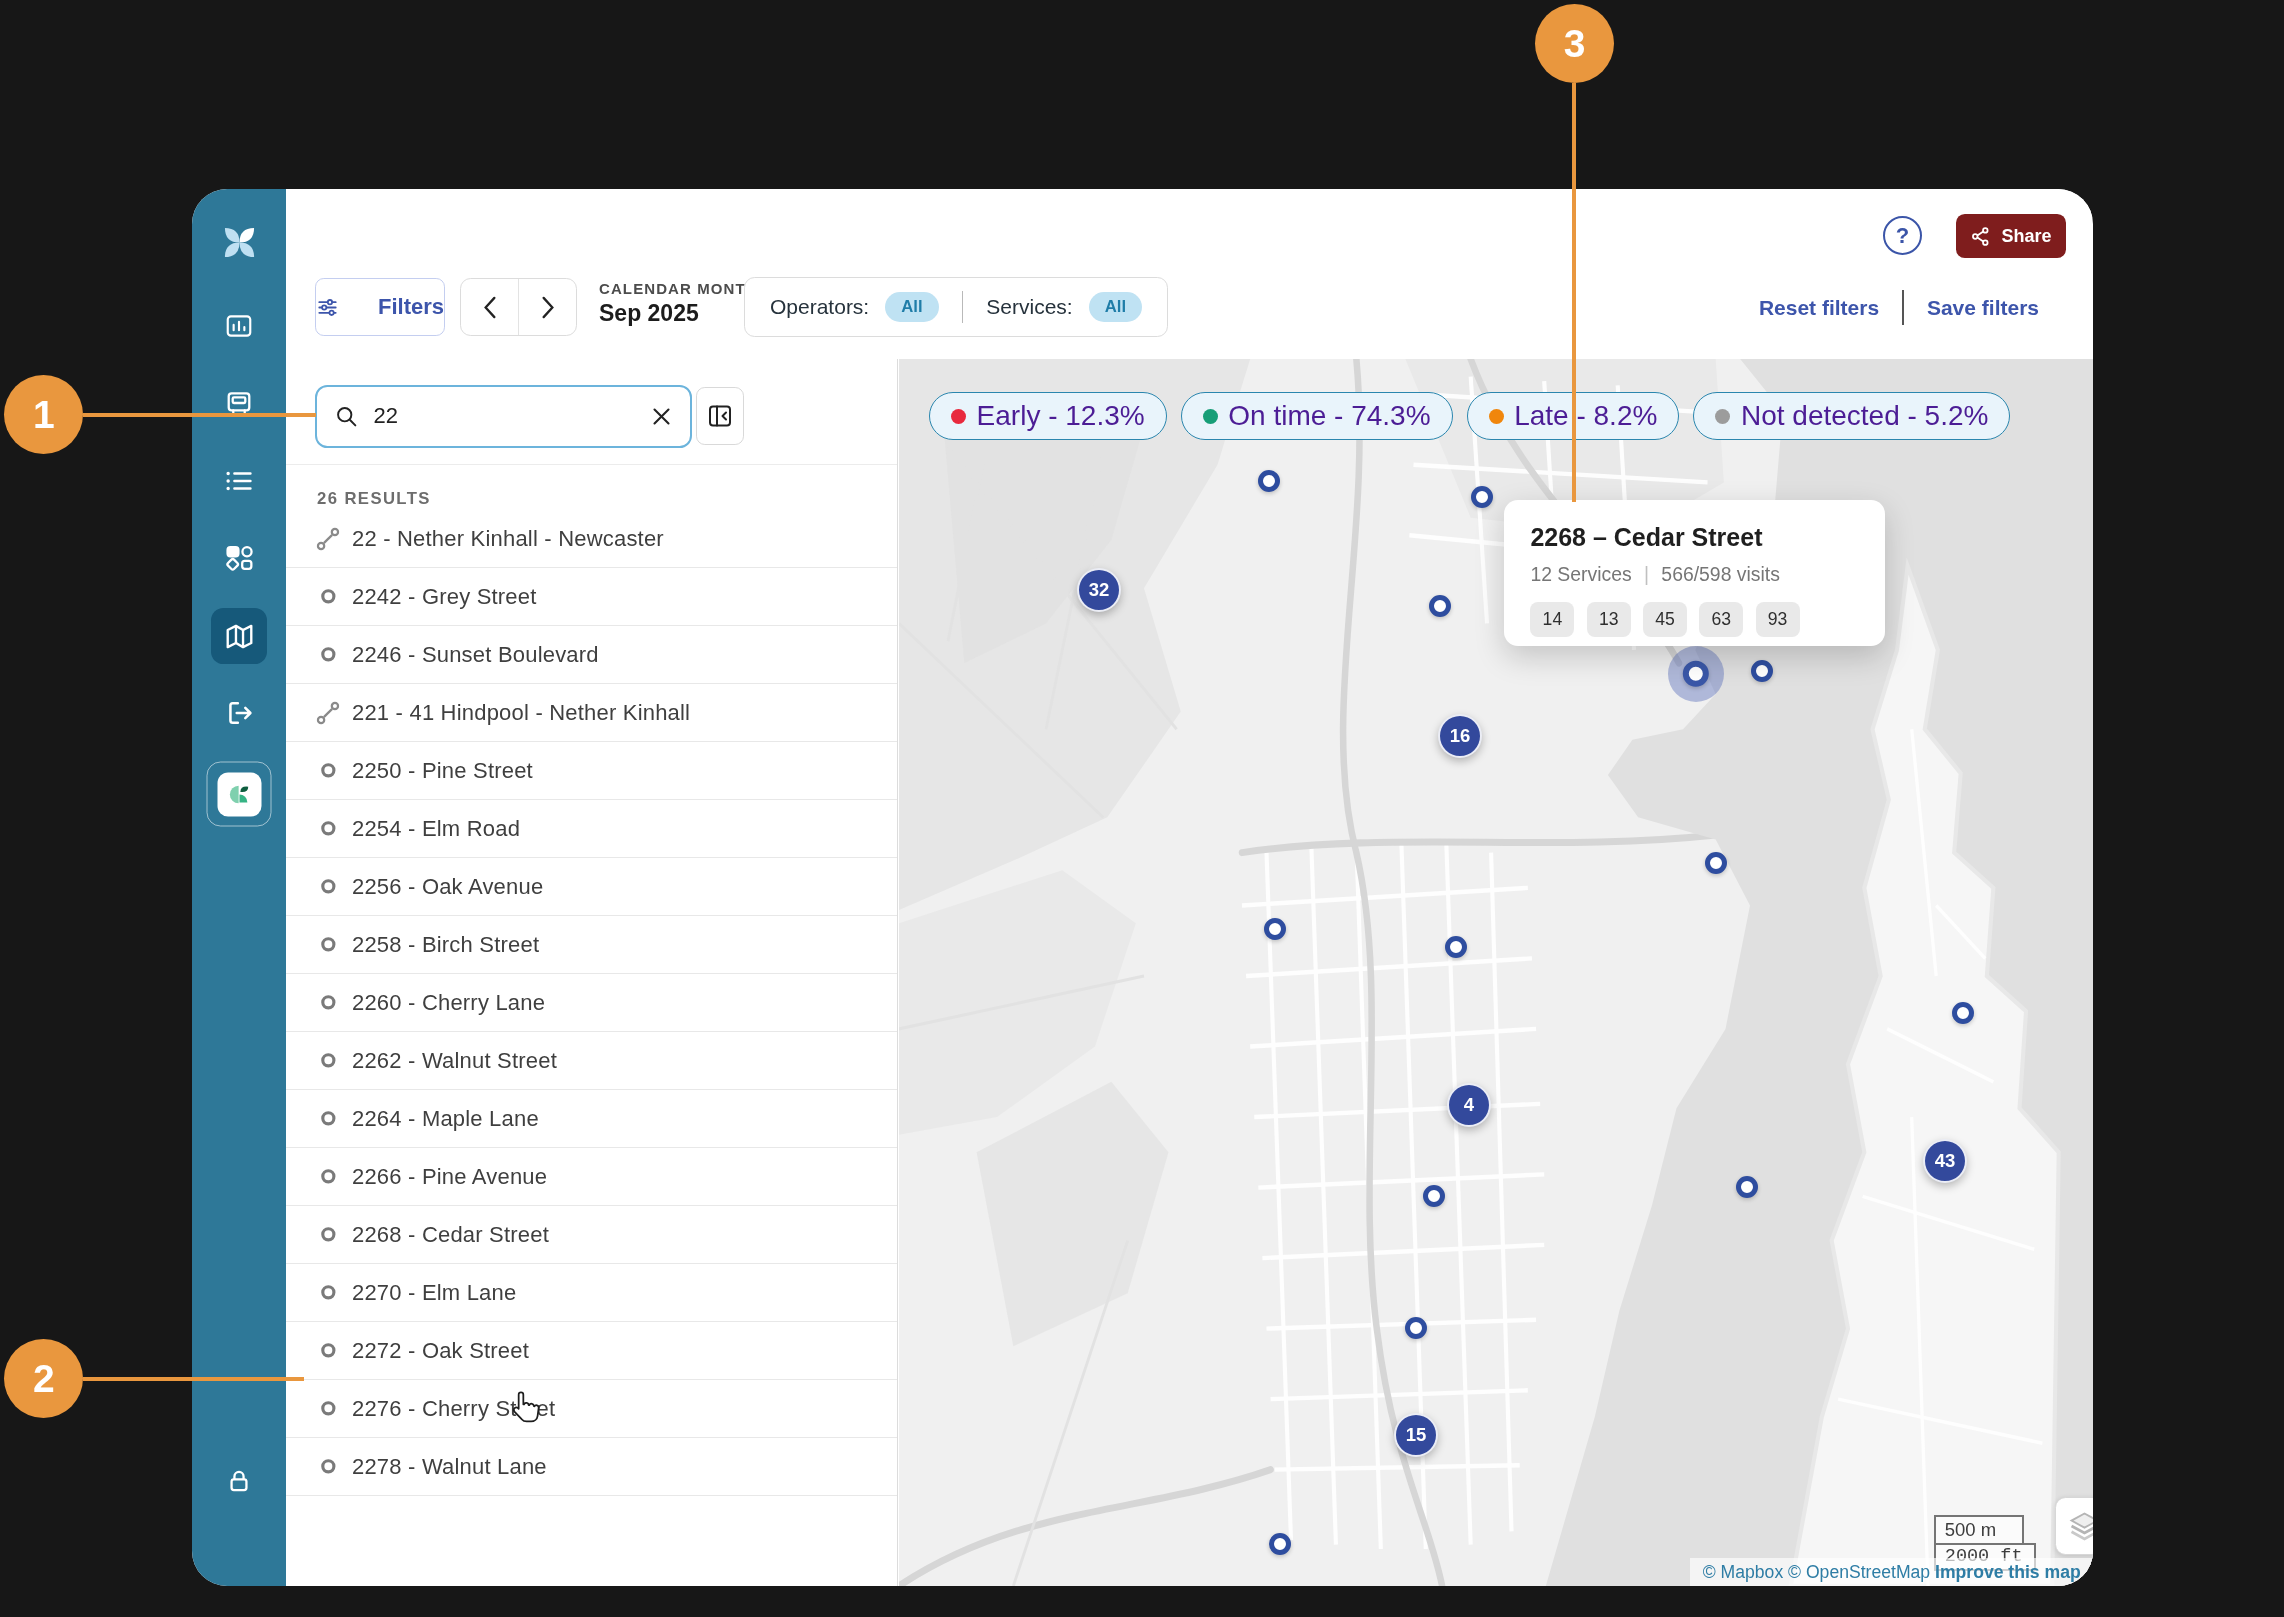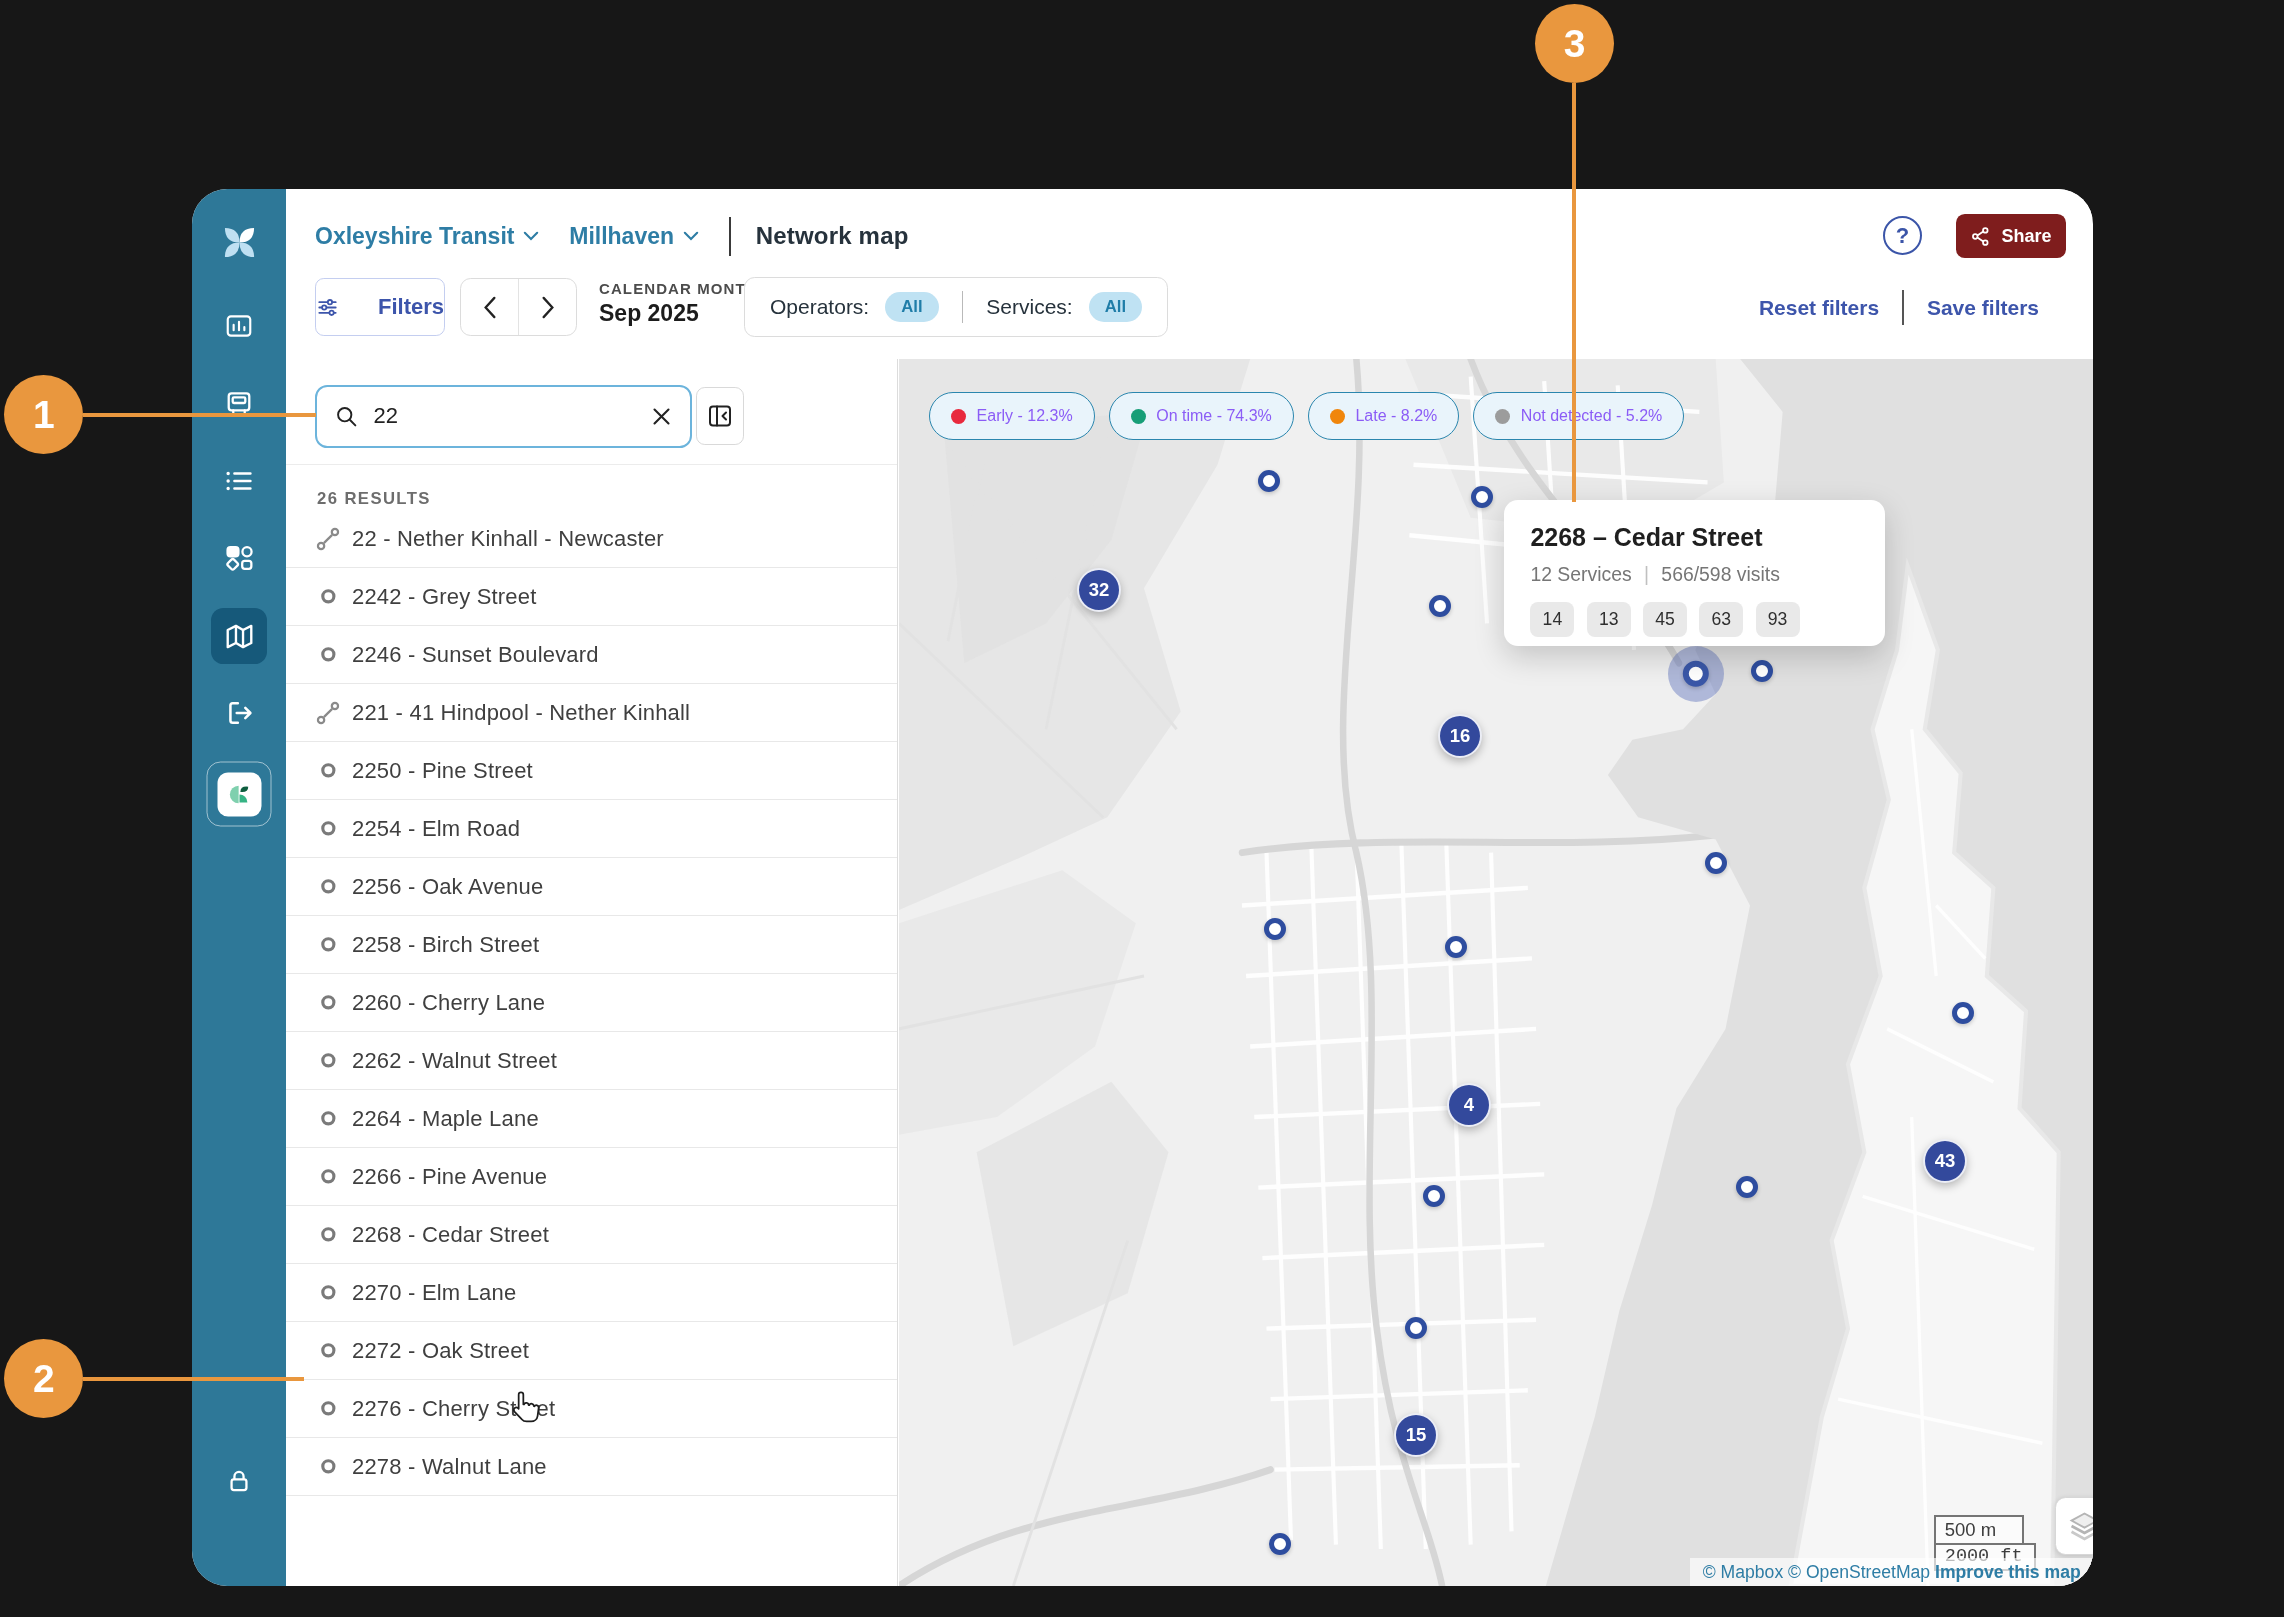--- a/index.html
+++ b/index.html
@@ -73,21 +73,21 @@
   .row-icon { width:26.4px; display:flex; align-items:center; justify-content:center; }
   .row-label { margin-left:10.6px; font-size:22px; color:#3f3f3f; letter-spacing:0.2px; }
 
   
   .map { position:absolute; left:707px; top:170px; width:1194px; height:1227px; background:#e9e9e9; overflow:hidden; }
   .map svg.basemap { position:absolute; left:0; top:0; }
   .legend { position:absolute; left:30px; top:33px; display:flex; gap:14px; }
   .lchip { height:48px; border:1.8px solid #2a86ae; background:#e9f4fb; border-radius:25px;
            display:flex; align-items:center; padding:0 21px; gap:10.6px; }
   .lchip .dot { width:15px; height:15px; border-radius:50%; }
-  .lchip .txt { font-size:16px; color:#8b5cf6; font-weight:500; }
+  .lchip .txt { font-size:28px; color:#4c1d95; font-weight:500; }
 
   .cluster { position:absolute; width:44px; height:44px; border-radius:50%; background:#33499c;
              border:2.6px solid rgba(255,255,255,.9); box-shadow:0 3.5px 8.8px rgba(0,0,0,.25);
              color:#fff; font-size:18.5px; font-weight:700; display:flex; align-items:center; justify-content:center;
              transform:translate(-50%,-50%); }
   .stop { position:absolute; width:22px; height:22px; border-radius:50%; background:#fff;
           border:5.3px solid #2e4d9f; transform:translate(-50%,-50%); box-shadow:0 1.8px 4.4px rgba(0,0,0,.2); }
   .stop-halo { position:absolute; width:56px; height:56px; border-radius:50%; background:rgba(96,115,188,.45);
                transform:translate(-50%,-50%); }
   .stop.selected { width:26.4px; height:26.4px; border-width:6.2px; border-color:#3a57a8; }
@@ -185,36 +185,20 @@
       </div>
       <div class="side-item" style="top:1292px">
         <svg width="32" height="32" viewBox="0 0 28 28" fill="none" stroke="#fff" stroke-width="2">
           <rect x="7.5" y="12.5" width="13" height="9.5" rx="2"></rect>
           <path d="M10 12.5 V10 a4 4 0 0 1 8 0 v2.5"></path>
         </svg>
       </div>
     </aside>
 
     <header class="header">
-      <div class="crumb-row">
-        <span class="crumb">
-          <span>Oxleyshire Transit</span>
-          <svg width="16" height="10.6" viewBox="0 0 18 12" fill="none" stroke="#2e7da5" stroke-width="2.4" stroke-linecap="round">
-              <path d="M2 2 L9 9 L16 2"></path>
-            </svg>
-        </span>
-        <span class="crumb">
-          <span>Millhaven</span>
-          <svg width="16" height="10.6" viewBox="0 0 18 12" fill="none" stroke="#2e7da5" stroke-width="2.4" stroke-linecap="round">
-              <path d="M2 2 L9 9 L16 2"></path>
-            </svg>
-        </span>
-        <span class="crumb-sep"></span>
-        <span class="page-title">Network map</span>
-      </div>
       <div class="help-btn">
         <span>?</span>
       </div>
       <div class="share-btn">
         <svg width="21" height="21" viewBox="0 0 24 24" fill="none" stroke="#fff" stroke-width="2">
           <circle cx="6" cy="12" r="2.6"></circle>
             <circle cx="17.5" cy="5" r="2.6"></circle>
             <circle cx="17.5" cy="19" r="2.6"></circle>
           <path d="M8.4 10.8 L15.2 6.2 M8.4 13.2 L15.2 17.8"></path>
         </svg>

